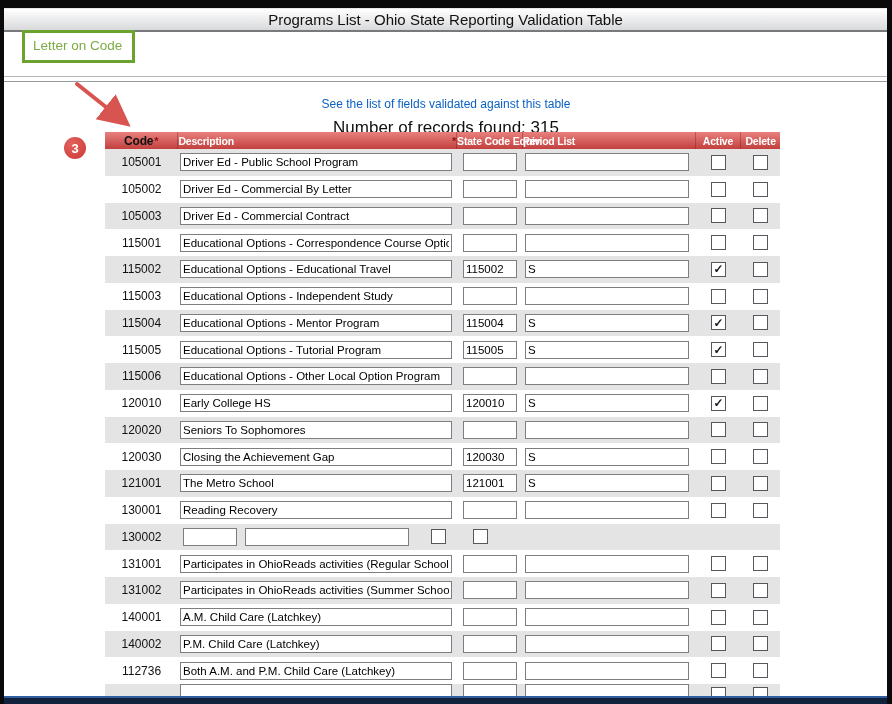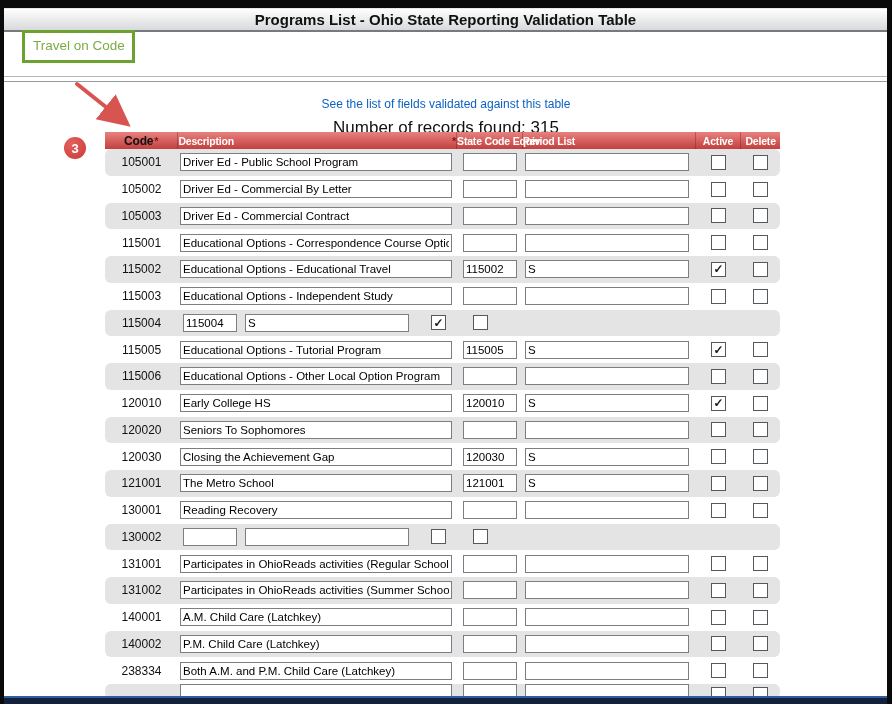--- a/index.html
+++ b/index.html
@@ -8,42 +8,42 @@
   
   .edge-top{position:absolute;top:0;left:0;width:892px;height:8px;background:#0a0a0a;z-index:7;}
   .edge-left{position:absolute;top:0;left:0;width:4px;height:704px;background:#0a0a0a;z-index:7;}
   .edge-right{position:absolute;top:0;right:0;width:5px;height:704px;background:#0a0a0a;z-index:7;}
   .bottom-bar{position:absolute;left:4px;right:5px;top:696px;height:8px;
               background:var(--bottom-bar,#13223c);border-top:2px solid #2f5fa0;z-index:6;}
   
   .title-bar{position:absolute;left:4px;right:5px;top:8px;height:21px;
              background:linear-gradient(#ffffff,#d8d9db);border-top:1px solid #e8e8e8;
              border-bottom:2px solid #77797c;display:flex;align-items:center;justify-content:center;}
-  .title-bar h1{margin:0;font-size:15px;font-weight:bold;color:#111;letter-spacing:0;}
+  .title-bar h1{margin:0;font-size:15px;font-weight:normal;color:#111;letter-spacing:0;}
   
   .toolbar{position:absolute;left:4px;right:5px;top:42px;text-align:center;}
   .btn{font-family:"Liberation Sans",sans-serif;font-size:13px;color:#1a1a1a;
        padding:3px 12px;margin:0 4px;background:linear-gradient(#fafafa,#dcdcdc);
        border:1px solid #8d8d8d;cursor:pointer;}
   .divider{position:absolute;left:0;right:0;top:76px;height:4px;
            border-top:1px solid #b3b6b9;border-bottom:1px solid #989b9e;z-index:1;}
   
   .link-row{position:absolute;left:0;width:100%;top:94px;text-align:center;z-index:2;}
   .link{color:var(--link-blue,#0b61c4);font-size:12px;cursor:pointer;}
   .records{position:absolute;left:0;width:100%;top:118px;text-align:center;
            font-size:17px;color:#111;z-index:2;}
   
   .table{position:absolute;left:105px;top:132px;width:675px;z-index:2;}
   .thead{display:flex;height:17px;background:linear-gradient(var(--header-top,#e8817e),var(--header-bottom,#c2403e));}
   .hcell{display:flex;align-items:center;justify-content:space-between;overflow:visible;
          color:#fff;font-weight:bold;font-size:10.5px;letter-spacing:-0.2px;white-space:nowrap;
          border-right:1px solid rgba(110,20,20,0.35);}
   .hcell:last-child{border-right:none;}
   .req{color:#8d1212;font-size:11px;margin-left:1px;font-weight:bold;}
-  .row{display:flex;height:26.75px;align-items:center;background:#fff;border-radius:6px;}
+  .row{display:flex;height:26.75px;align-items:center;background:#fff;}
   .row.odd{background:var(--row-alt,#e4e4e4);}
   .cell{display:flex;align-items:center;height:100%;}
   .col-code{width:73px;justify-content:center;font-size:12px;color:#111;}
   .col-description{width:280px;}
   .col-state{width:65px;}
   .col-period{width:173px;}
   .col-active{width:45px;justify-content:center;}
   .col-delete{width:39px;justify-content:center;}
   input.txt{height:16px;border:1px solid #7b7f84;background:#fff;color:#000;
             font-family:"Liberation Sans",sans-serif;font-size:11.5px;padding:0 2px;box-sizing:content-box;}
@@ -215,20 +215,23 @@
     </div>
     <div class="cell col-active">
       <span class="checkbox"></span>
     </div>
     <div class="cell col-delete">
       <span class="checkbox"></span>
     </div>
   </div>
         <div class="row odd">
     <div class="cell col-code">115004</div>
+    <div class="cell col-description">
+      <input class="txt" type="text" value="Educational Options - Mentor Program" style="">
+    </div>
     <div class="cell col-state">
       <input class="txt" type="text" value="115004" style="">
     </div>
     <div class="cell col-period">
       <input class="txt" type="text" value="S" style="">
     </div>
     <div class="cell col-active">
       <span class="checkbox checked"></span>
     </div>
     <div class="cell col-delete">
@@ -442,21 +445,21 @@
       <input class="txt" type="text" style="">
     </div>
     <div class="cell col-active">
       <span class="checkbox"></span>
     </div>
     <div class="cell col-delete">
       <span class="checkbox"></span>
     </div>
   </div>
         <div class="row even">
-    <div class="cell col-code">238334</div>
+    <div class="cell col-code">112736</div>
     <div class="cell col-description">
       <input class="txt" type="text" value="Both A.M. and P.M. Child Care (Latchkey)" style="">
     </div>
     <div class="cell col-state">
       <input class="txt" type="text" style="">
     </div>
     <div class="cell col-period">
       <input class="txt" type="text" style="">
     </div>
     <div class="cell col-active">
@@ -480,21 +483,21 @@
     <div class="cell col-active">
       <span class="checkbox"></span>
     </div>
     <div class="cell col-delete">
       <span class="checkbox"></span>
     </div>
   </div>
       </div>
   </div>
 
-  <div class="callout">Travel on Code</div>
+  <div class="callout">Letter on Code</div>
   <svg class="arrow-svg" width="75" height="55">
     <defs>
       <marker id="ah" markerWidth="9" markerHeight="9" refX="6.5" refY="4" orient="auto">
         <path d="M0,0 L8,4 L0,8 z" fill="#d85450"></path>
       </marker>
     </defs>
     <line x1="7" y1="4" x2="56" y2="43" stroke="#d85450" stroke-width="4" stroke-linecap="round" marker-end="url(#ah)"></line>
   </svg>
   <div class="badge">3</div>
 

